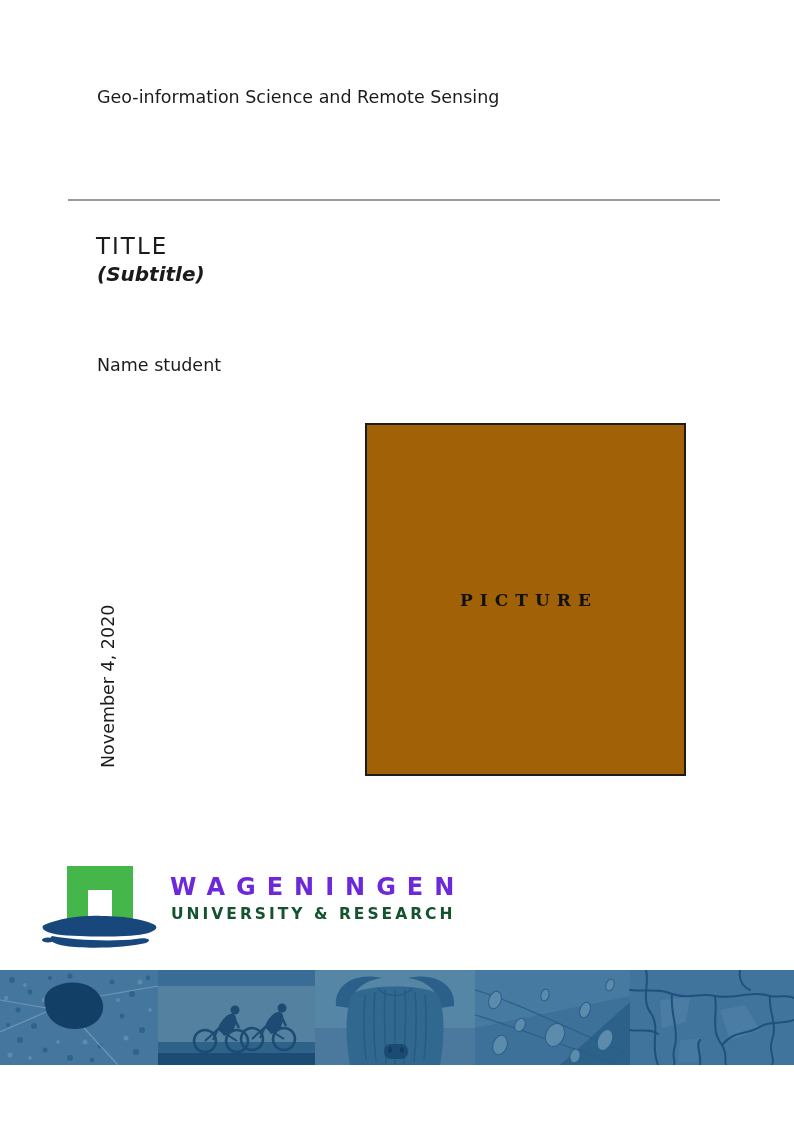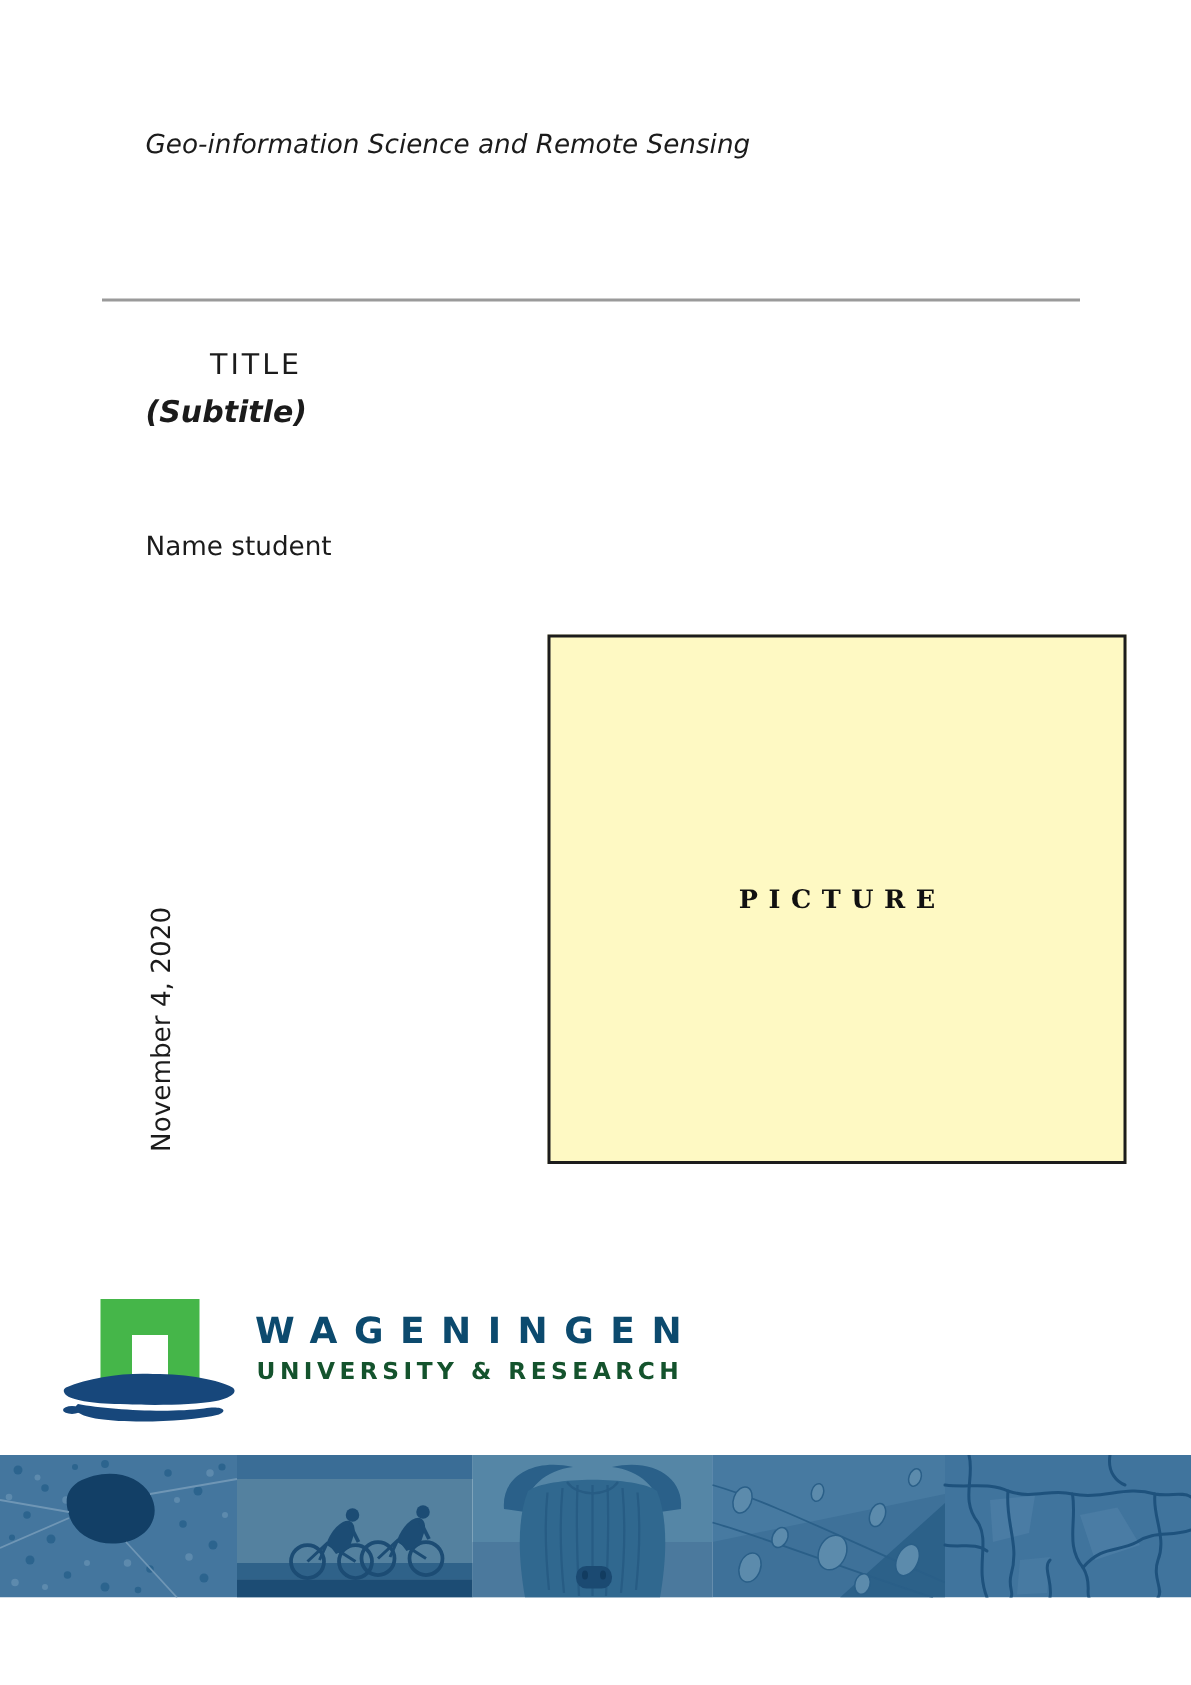--- a/index.html
+++ b/index.html
@@ -4,47 +4,47 @@
 <style>
   * { margin:0; padding:0; box-sizing:border-box; }
   html,body { background:#ffffff; }
   .page {
     position:relative; width:794px; height:1123px;
     background:#ffffff; overflow:hidden;
     font-family:"DejaVu Sans","Liberation Sans",sans-serif;
     color:#1b1b1b;
   }
   .abs { position:absolute; }
-  .program-line   { left:97px;  top:87px;  font-size:17.5px; line-height:1.2;font-style:italic; }
+  .program-line   { left:97px;  top:87px;  font-size:17.5px; line-height:1.2; }
   .report-line    { left:97px;  top:144px; font-size:17.5px; line-height:1.2; }
   .rule           { left:68px;  top:199px; width:652px; height:2px; background:#9a9a9a; }
-  .doc-title      { left:96px;  top:233px; font-size:19px; letter-spacing:2px; line-height:1.15;margin-left:44px; }
+  .doc-title      { left:96px;  top:233px; font-size:23px; letter-spacing:2px; line-height:1.15; }
   .doc-subtitle   { left:97px;  top:262px; font-size:20px; font-style:italic; font-weight:bold; line-height:1.2; }
   .author-line    { left:97px;  top:355px; font-size:17.5px; line-height:1.2;text-align:right; }
   .picture-box {
-    left:365px; top:423px; width:386px; height:353px;
-    border:2px solid #1c1c1c; background:#fef9c3;
+    left:365px; top:423px; width:321px; height:353px;
+    border:2px solid #1c1c1c; background:#a16207;
     display:flex; align-items:center; justify-content:center;
   }
   .picture-label {
     font-family:"DejaVu Serif","Liberation Serif",serif;
     font-weight:bold; font-size:17px; letter-spacing:7px; color:#111;
     padding-left:7px; 
   }
   .date-vertical {
     left:95px; top:768px; width:170px; height:26px;
     font-size:17.5px; line-height:26px; white-space:nowrap;
     transform:rotate(-90deg); transform-origin:0 0;
   }
   .logo { left:40px; top:862px; width:430px; height:95px; }
   .logo-mark { position:absolute; left:0; top:0; }
   .logo-line1 {
     position:absolute; left:130px; top:11px;
     font-size:24px; font-weight:bold; letter-spacing:11px;
-    color:#0c4a6e; white-space:nowrap;
+    color:#6d28d9; white-space:nowrap;
   }
   .logo-line2 {
     position:absolute; left:131px; top:43px;
     font-size:15.5px; font-weight:bold; letter-spacing:3px;
     color:#14532d; white-space:nowrap;
   }
   .banner { left:0; top:970px; width:794px; height:95px; }
   .banner svg { display:block; }
 </style>
 </head>

